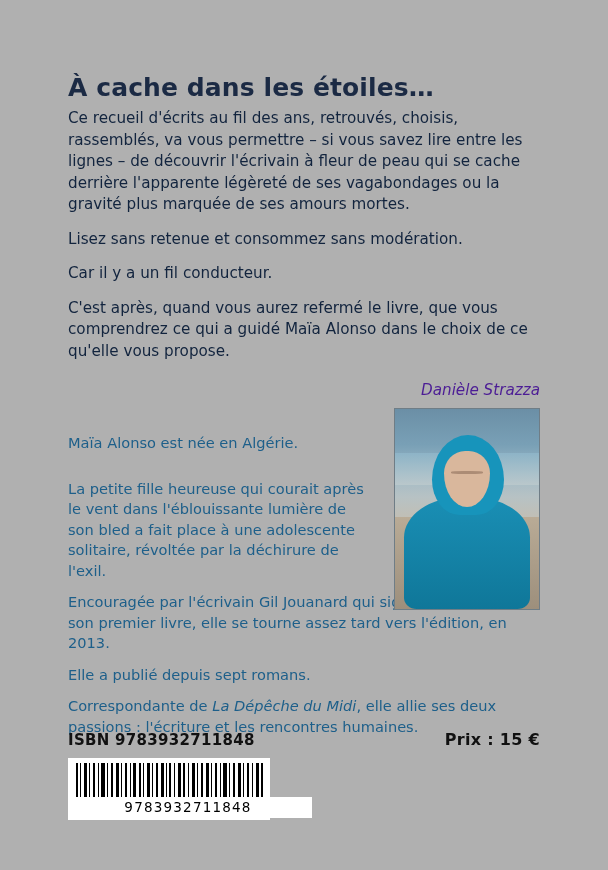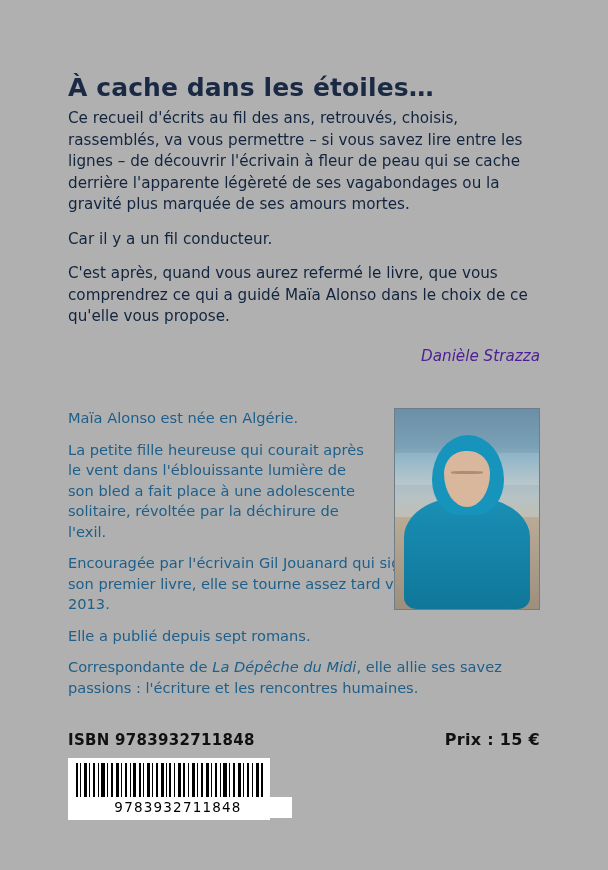--- a/index.html
+++ b/index.html
@@ -56,20 +56,21 @@
     width: 472px;
     color: #1d5f8a;
     font-size: 14.6px;
     line-height: 20.5px;
   }
   .bio p {
     margin: 0 0 11px 0;
   }
   .bio .wrap-narrow {
     width: 306px;
+    margin-top: 25px;
   }
   .author-photo {
     position: absolute;
     right: 0px;
     top: 0px;
     width: 144px;
     height: 200px;
     border: 1px solid #6f7d86;
     overflow: hidden;
     background: #5f7e93;
@@ -159,40 +160,41 @@
   }
   .bars {
     width: 100%;
     height: 40px;
     display: block;
   }
   .barcode-number {
     position: absolute;
     left: 68px;
     top: 797px;
-    width: 224px;
+    width: 244px;
     text-align: center;
     font-size: 13.5px;
     letter-spacing: 1.2px;
     color: #000;
     background: #fff;
     padding: 2px 4px 3px 0;
     box-sizing: border-box;
   }
   .italic { font-style: italic; margin-top: 16px; }
 </style>
 </head>
 <body>
 
 <div class="page">
 
   <h1 class="title">À cache dans les étoiles…</h1>
 
   <div class="blurb">
     <p>Ce recueil d'écrits au fil des ans, retrouvés, choisis, rassemblés, va vous permettre – si vous savez lire entre les lignes – de découvrir l'écrivain à fleur de peau qui se cache derrière l'apparente légèreté de ses vagabondages ou la gravité plus marquée de ses amours mortes.</p>
+    <p>Lisez sans retenue et consommez sans modération.</p>
     <p>Car il y a un fil conducteur.</p>
     <p>C'est après, quand vous aurez refermé le livre, que vous comprendrez ce qui a guidé Maïa Alonso dans le choix de ce qu'elle vous propose.</p>
     <div class="signature">Danièle Strazza</div>
   </div>
 
   <div class="bio">
 
     <div class="author-photo">
       <div class="photo-inner">
         <div class="photo-sea"></div>
@@ -200,21 +202,21 @@
         <div class="photo-body"></div>
         <div class="photo-scarf"></div>
         <div class="photo-face"></div>
       </div>
     </div>
 
     <p class="wrap-narrow">Maïa Alonso est née en Algérie.</p>
     <p class="wrap-narrow">La petite fille heureuse qui courait après le vent dans l'éblouissante lumière de son bled a fait place à une adolescente solitaire, révoltée par la déchirure de l'exil.</p>
     <p>Encouragée par l'écrivain Gil Jouanard qui signe la préface de son premier livre, elle se tourne assez tard vers l'édition, en 2013.</p>
     <p>Elle a publié depuis sept romans.</p>
-    <p><span>Correspondante de </span><span class="italic">La Dépêche du Midi</span><span>, elle allie ses savez passions : l'écriture et les rencontres humaines.</span></p>
+    <p><span>Correspondante de </span><span class="italic">La Dépêche du Midi</span><span>, elle allie ses deux passions : l'écriture et les rencontres humaines.</span></p>
   </div>
 
   <div class="isbn-row">
     <span>ISBN 9783932711848</span>
     <span class="price">Prix : 15 €</span>
   </div>
 
   <div class="barcode-box">
     <svg class="bars" viewBox="0 0 190 40" preserveAspectRatio="none">
       <g fill="#000">

